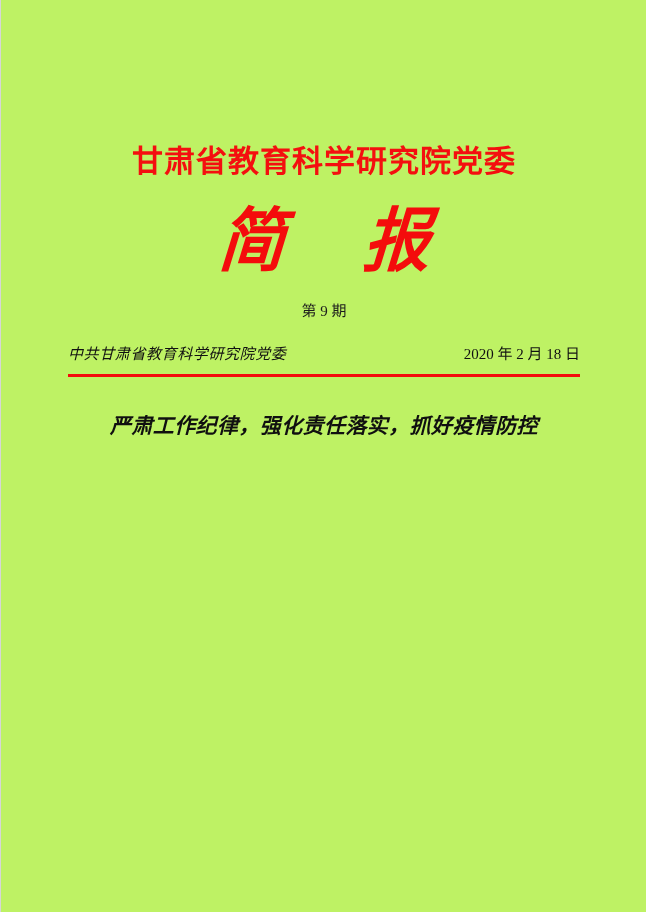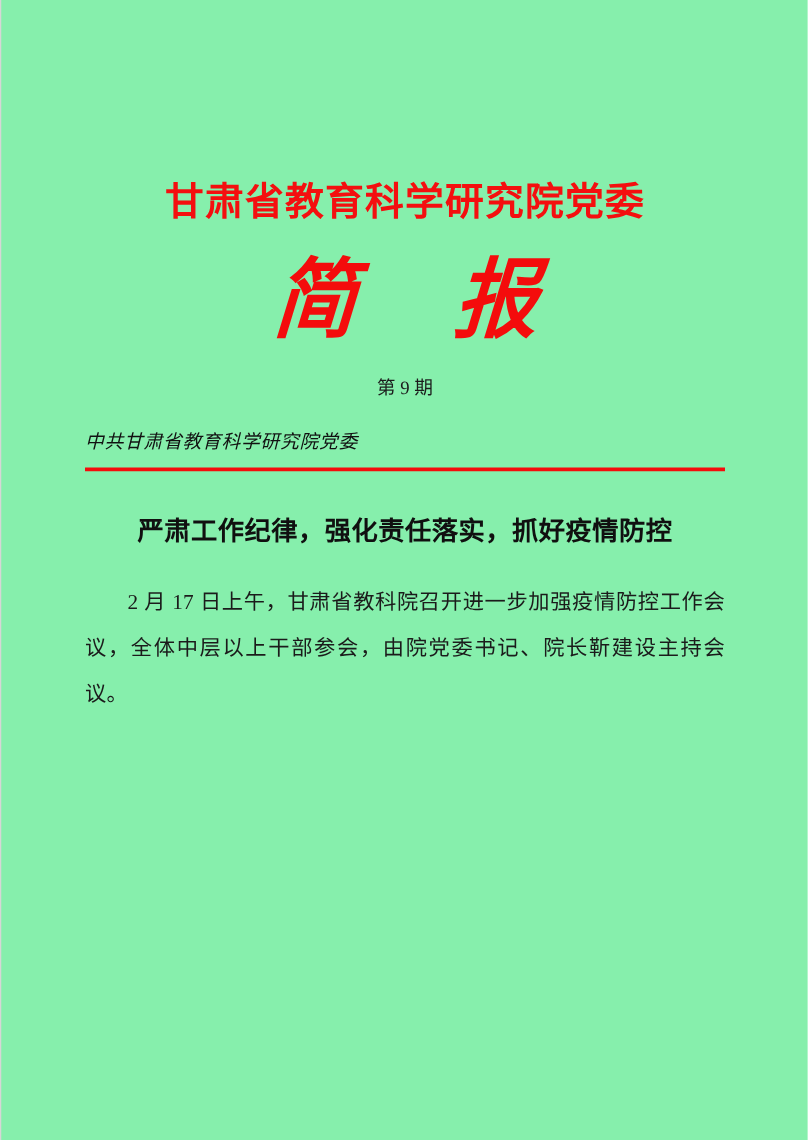--- a/index.html
+++ b/index.html
@@ -15,21 +15,21 @@
     font-family: "Liberation Serif", "DejaVu Serif", serif;
     color: #1a1a1a;
     -webkit-font-smoothing: antialiased;
   }
 
   .page {
     position: relative;
     width: 646px;
     height: 912px;
     box-sizing: border-box;
-    background: #86efac;
+    background: #bef264;
     border-left: 1px solid #d6d6d6;
     overflow: hidden;
   }
 
   .content {
     position: absolute;
     left: 0;
     top: 0;
     width: 646px;
   }
@@ -120,20 +120,21 @@
   .article-headline {
     margin: 0;
     text-align: center;
     font-family: "Liberation Sans", "DejaVu Sans", sans-serif;
     font-weight: bold;
     font-size: 21px;
     line-height: 30px;
     letter-spacing: 0.4px;
     color: #101010;
     white-space: nowrap;
+    font-style: italic;
   }
 
   .article-body {
     padding-top: 22px;
   }
 
   .article-body p {
     margin: 0 0 1px 0;
     font-family: "Liberation Serif", "DejaVu Serif", serif;
     font-size: 17px;
@@ -159,24 +160,24 @@
         <span class="glyph">简</span>
         <span class="gap"></span>
         <span class="glyph">报</span>
       </div>
 
       <p class="issue-line">第 9 期</p>
     </div>
 
     <div class="byline-row">
       <span class="byline-publisher">中共甘肃省教育科学研究院党委</span>
+      <span class="byline-date">2020 年 2 月 18 日</span>
     </div>
 
     <div class="article">
       <h2 class="article-headline">严肃工作纪律，强化责任落实，抓好疫情防控</h2>
 
       <div class="article-body">
-        <p>2 月 17 日上午，甘肃省教科院召开进一步加强疫情防控工作会议，全体中层以上干部参会，由院党委书记、院长靳建设主持会议。</p>
       </div>
     </div>
 
   </div>
 </div>
 
 </body></html>

